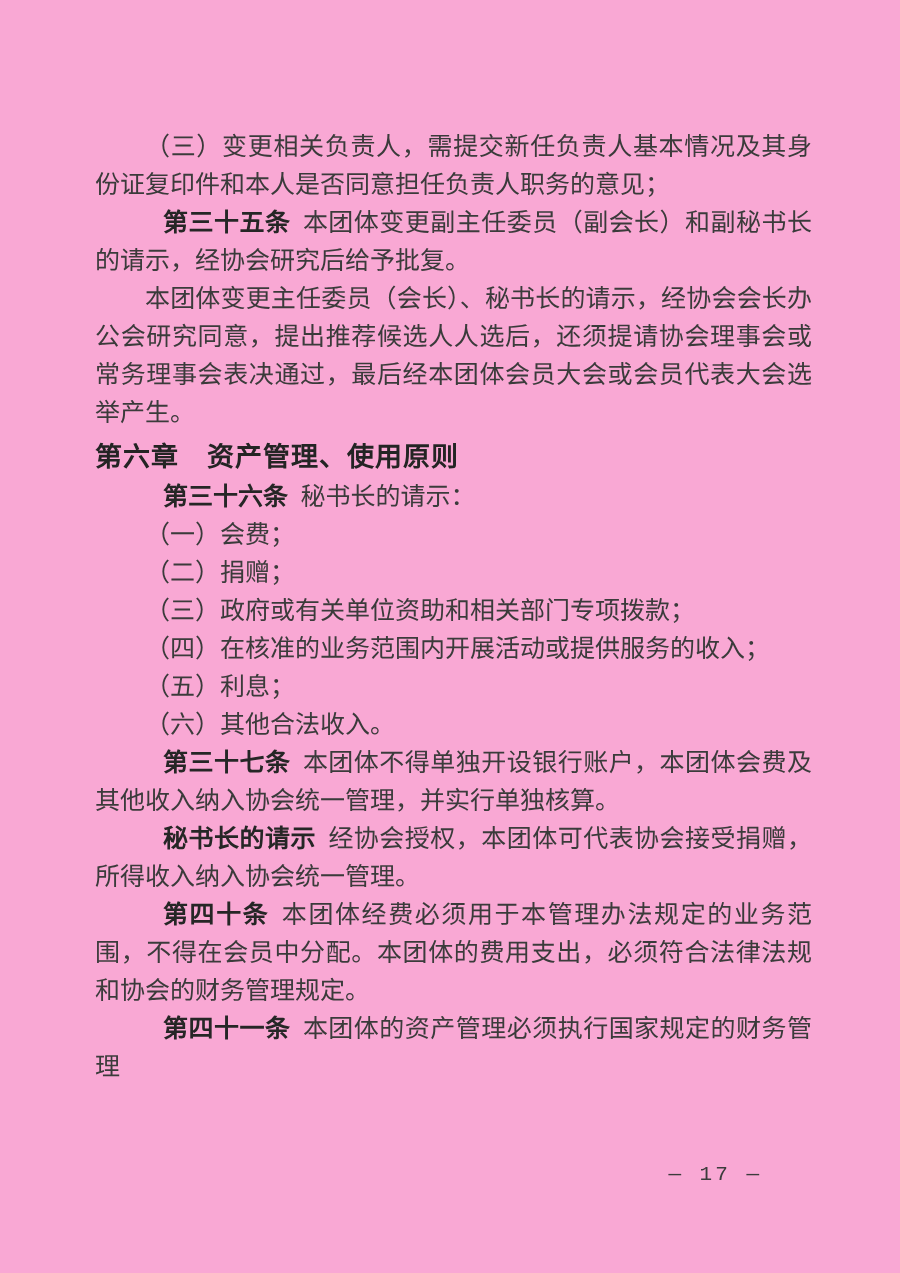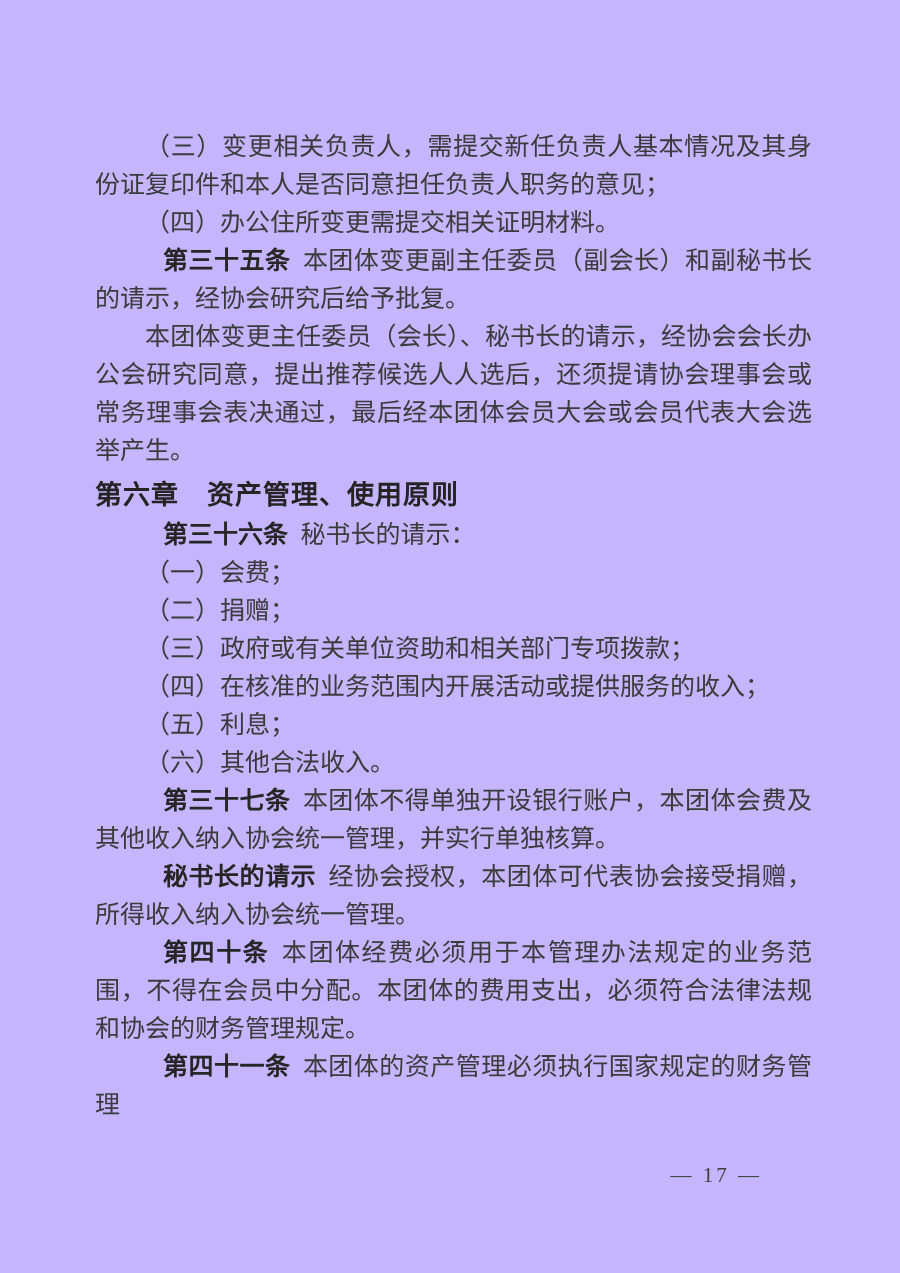--- a/index.html
+++ b/index.html
@@ -4,21 +4,21 @@
 <style>
   html, body {
     margin: 0;
     padding: 0;
     background: #ffffff;
   }
   .page {
     position: relative;
     width: 900px;
     height: 1273px;
-    background: #c4b5fd;
+    background: #f9a8d4;
     overflow: hidden;
     font-family: "Liberation Serif", serif;
   }
   .content {
     position: absolute;
     left: 95px;
     top: 128px;
     width: 717px;
   }
   p.para {
@@ -50,32 +50,31 @@
     text-align: left;
     letter-spacing: 1px;
   }
   .footer {
     position: absolute;
     top: 1163px;
     right: 138px;
     font-size: 21px;
     letter-spacing: 3px;
     color: #3c3c3c;
-    font-family: Liberation Serif, serif;
+    font-family: Liberation Mono, monospace;
   }
 </style>
 </head>
 <body>
 
 <div class="page">
   <div class="content">
 
     <p class="para"><span>（三）变更相关负责人，需提交新任负责人基本情况及其身份证复印件和本人是否同意担任负责人职务的意见；</span></p>
 
-    <p class="para"><span>（四）办公住所变更需提交相关证明材料。</span></p>
 
     <p class="para"><b class="lead">第三十五条</b><span>本团体变更副主任委员（副会长）和副秘书长的请示，经协会研究后给予批复。</span></p>
 
     <p class="para"><span>本团体变更主任委员（会长）、秘书长的请示，经协会会长办公会研究同意，提出推荐候选人人选后，还须提请协会理事会或常务理事会表决通过，最后经本团体会员大会或会员代表大会选举产生。</span></p>
 
     <h2 class="chapter">第六章　资产管理、使用原则</h2>
 
     <p class="para"><b class="lead">第三十六条</b><span>秘书长的请示：</span></p>
 
     <p class="para"><span>（一）会费；</span></p>

